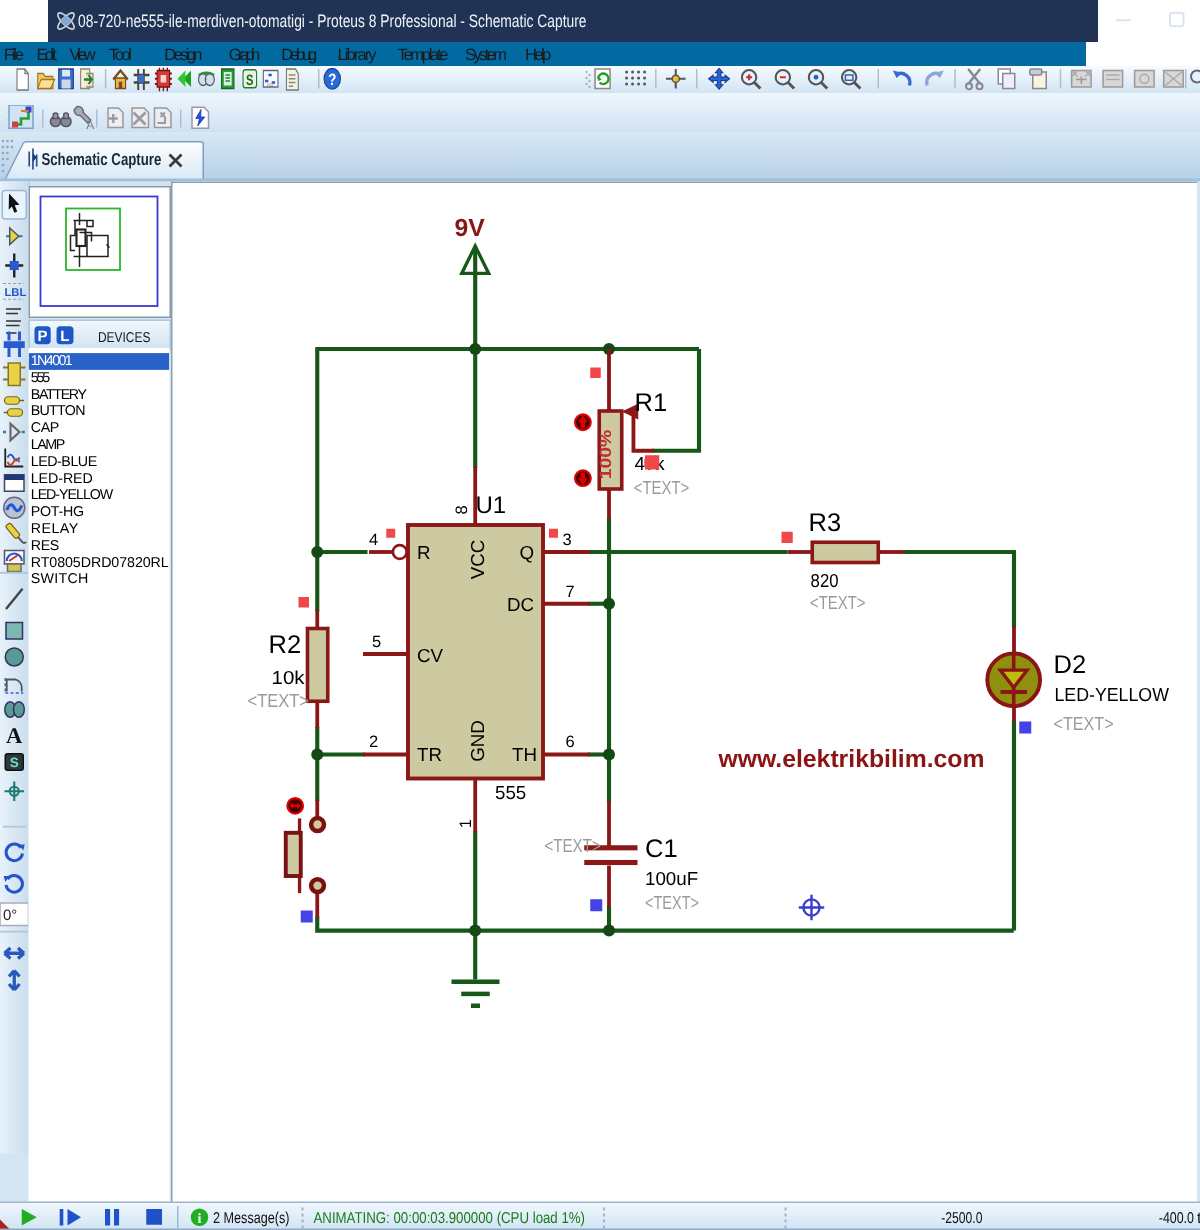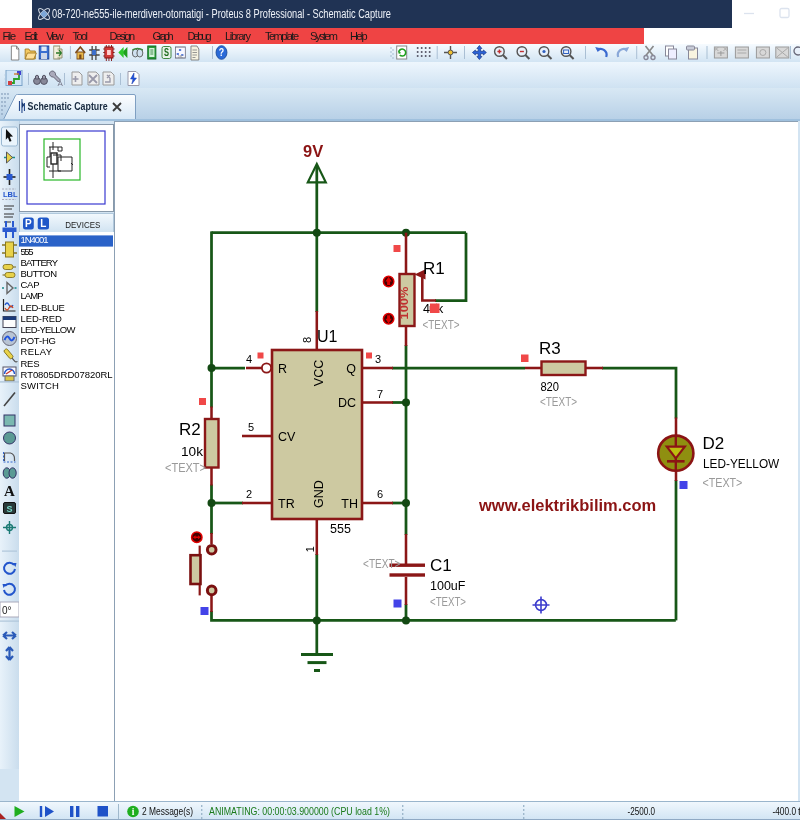--- a/index.html
+++ b/index.html
@@ -1,28 +1,28 @@
 <!DOCTYPE html>
 <html><head>
 <meta charset="utf-8">
 <style>
 html,body{margin:0;padding:0;}
 body{width:800px;height:820px;overflow:hidden;font-family:"Liberation Sans",sans-serif;position:relative;background:#fff;}
 .abs{position:absolute;}
 #titlebar{left:0;top:0;width:700px;height:28px;background:#203354;margin-left:32px;}
-#menubar{left:0;top:28px;width:644px;height:16px;background:#ef4444;}
+#menubar{left:0;top:28px;width:724px;height:16px;background:#0369a1;}
 #tb1{left:0;top:44px;width:800px;height:18px;background:linear-gradient(#f6fbff,#d2e4f3);border-bottom:1px solid #c2d6e8;}
 #tb2{left:0;top:62px;width:800px;height:26px;background:linear-gradient(#eef6fd,#cfe2f2);}
 #tabbar{left:0;top:88px;width:800px;height:33px;background:linear-gradient(#d8e8f4,#b6cfe6);}
 #tabline{left:0;top:119px;width:800px;height:2px;background:#9fc0dd;}
 #mainbg{left:0;top:121px;width:800px;height:680px;background:#d3e4f2;}
 #leftstrip{left:0;top:121px;width:19px;height:648px;background:linear-gradient(90deg,#e8f2fa,#cadded);border-right:1px solid #b8cfe3;}
 #preview{left:19px;top:124px;width:93px;height:86px;background:#fff;border:1px solid #8899aa;}
 #plhdr{left:19px;top:213px;width:93px;height:19px;background:linear-gradient(#f2f8fd,#cfe2f1);border:1px solid #b0c8dc;}
-#devlist{left:19px;top:232px;width:94px;height:569px;background:#fff;overflow:hidden;padding-left:24px;}
+#devlist{left:19px;top:232px;width:94px;height:569px;background:#fff;overflow:hidden;}
 #canvas{left:114px;top:121px;width:683px;height:680px;background:#fff;border-left:1px solid #8ca0b4;border-top:1px solid #8ca0b4;}
 #statusbar{left:0;top:801px;width:800px;height:19px;background:linear-gradient(#f0f7fd,#cfe3f3);border-top:1px solid #9ab5cc;font-size:11px;}
 </style>
 </head>
 <body>
 <div class="abs" id="titlebar">
  <svg class="abs" style="left:4px;top:6px" width="16" height="16" viewBox="0 0 16 16">
   <ellipse cx="8" cy="8" rx="7.2" ry="2.6" fill="none" stroke="#cdd4de" stroke-width="1.1" transform="rotate(45 8 8)"></ellipse>
   <ellipse cx="8" cy="8" rx="7.2" ry="2.6" fill="none" stroke="#cdd4de" stroke-width="1.1" transform="rotate(-45 8 8)"></ellipse>
   <rect x="5.4" y="5.4" width="5.2" height="5.2" fill="#7da7d8" transform="rotate(45 8 8)"></rect>

